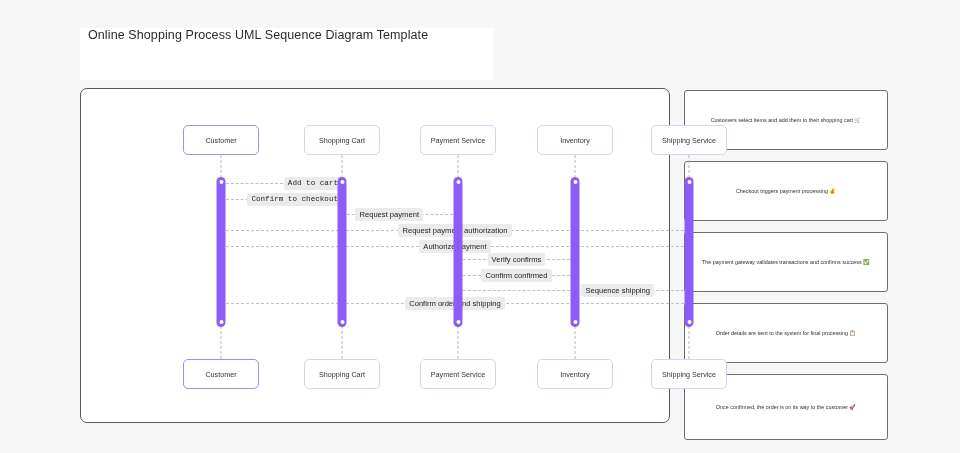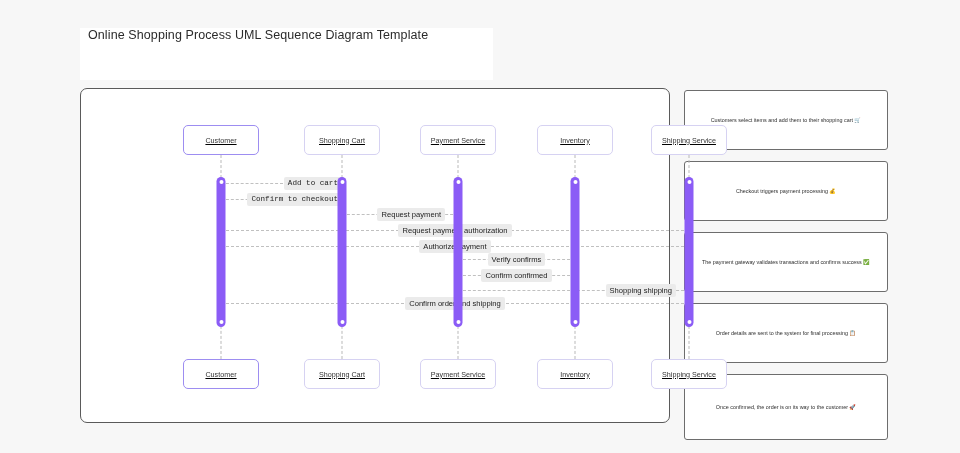--- a/index.html
+++ b/index.html
@@ -63,21 +63,20 @@
     width: 76px;
     height: 30px;
     background: #ffffff;
     border: 1px solid #d6d2f2;
     border-radius: 5px;
     display: flex;
     align-items: center;
     justify-content: center;
     box-sizing: border-box;
     z-index: 4;
-    text-decoration: underline;
   }
   .actor-box.accent {
     border-color: #9d8df1;
   }
   .actor-box span {
     font-size: 7.2px;
     color: #333333;
     white-space: nowrap;
   }
   .actor-box.head { top: 36px; }
@@ -136,21 +135,21 @@
     line-height: 11px;
     padding: 1px 4px;
     border-radius: 2px;
     white-space: nowrap;
     z-index: 2;
   }
   .message.align-left  { justify-content: flex-end; font-family: Liberation Mono, monospace; }
   .message.align-center{ justify-content: center; }
   .message.align-right { justify-content: flex-end; }
   .message.align-left  .msg-label { margin-left: 18px; }
-  .message.align-right .msg-label { margin-right: 13px; }
+  .message.align-right .msg-label { margin-right: 35px; }
 
   
   #notes-column {
     position: absolute;
     left: 684px;
     top: 90px;
     width: 204px;
   }
   .note-card {
     width: 100%;
@@ -273,21 +272,21 @@
       <div class="message align-center" style="left: 377px; width: 117px; top: 163px;">
         <div class="msg-line"></div>
         <div class="msg-label">Verify confirms</div>
       </div>
       <div class="message align-center" style="left: 377px; width: 117px; top: 179px;">
         <div class="msg-line"></div>
         <div class="msg-label">Confirm confirmed</div>
       </div>
       <div class="message align-right" style="left: 377px; width: 231px; top: 194px;">
         <div class="msg-line"></div>
-        <div class="msg-label">Shopping shipping</div>
+        <div class="msg-label">Sequence shipping</div>
       </div>
       <div class="message align-center" style="left: 140px; width: 468px; top: 207px;">
         <div class="msg-line"></div>
         <div class="msg-label">Confirm order and shipping</div>
       </div>
     </div>
 </div>
 
 <div id="notes-column">
     <div class="note-card h-short">

